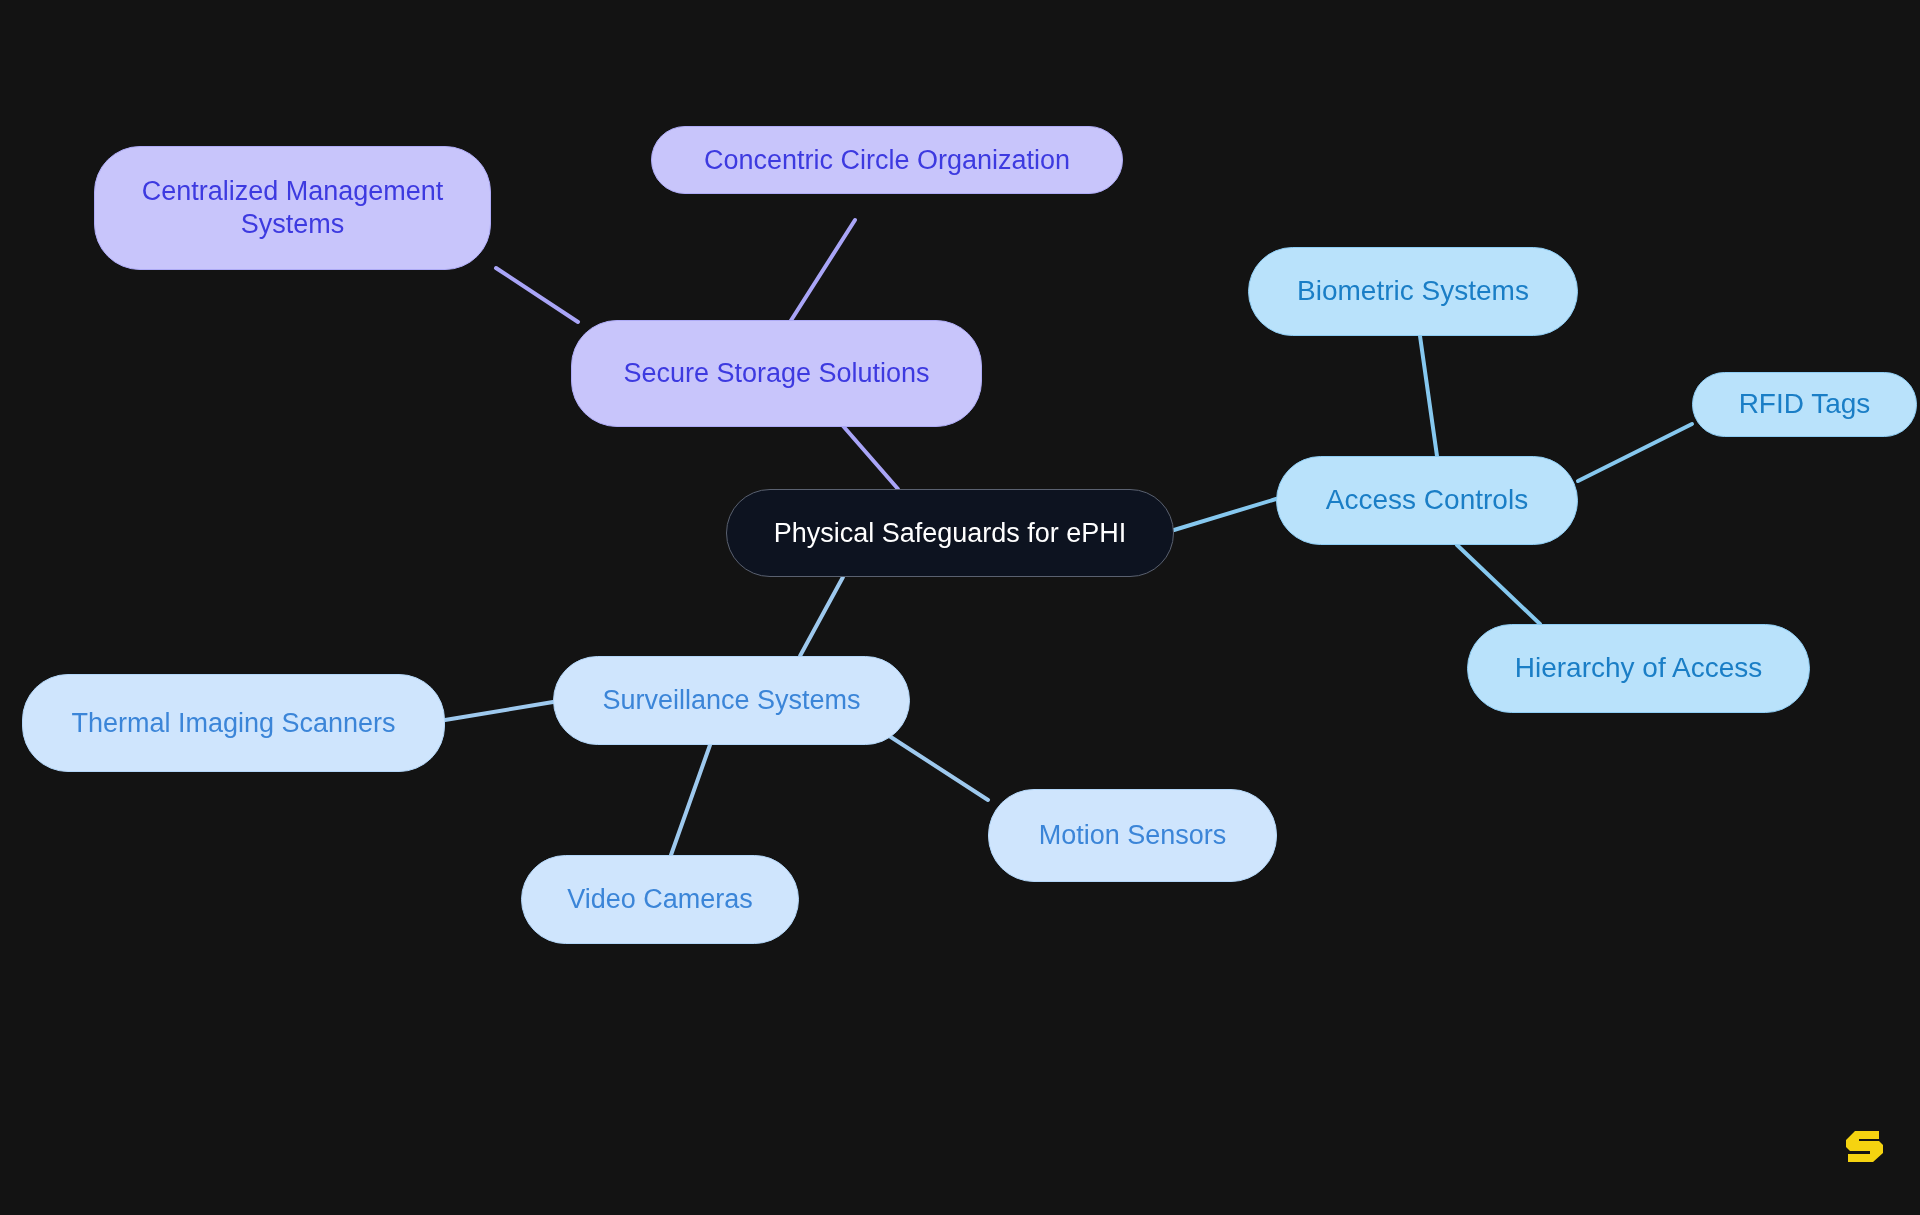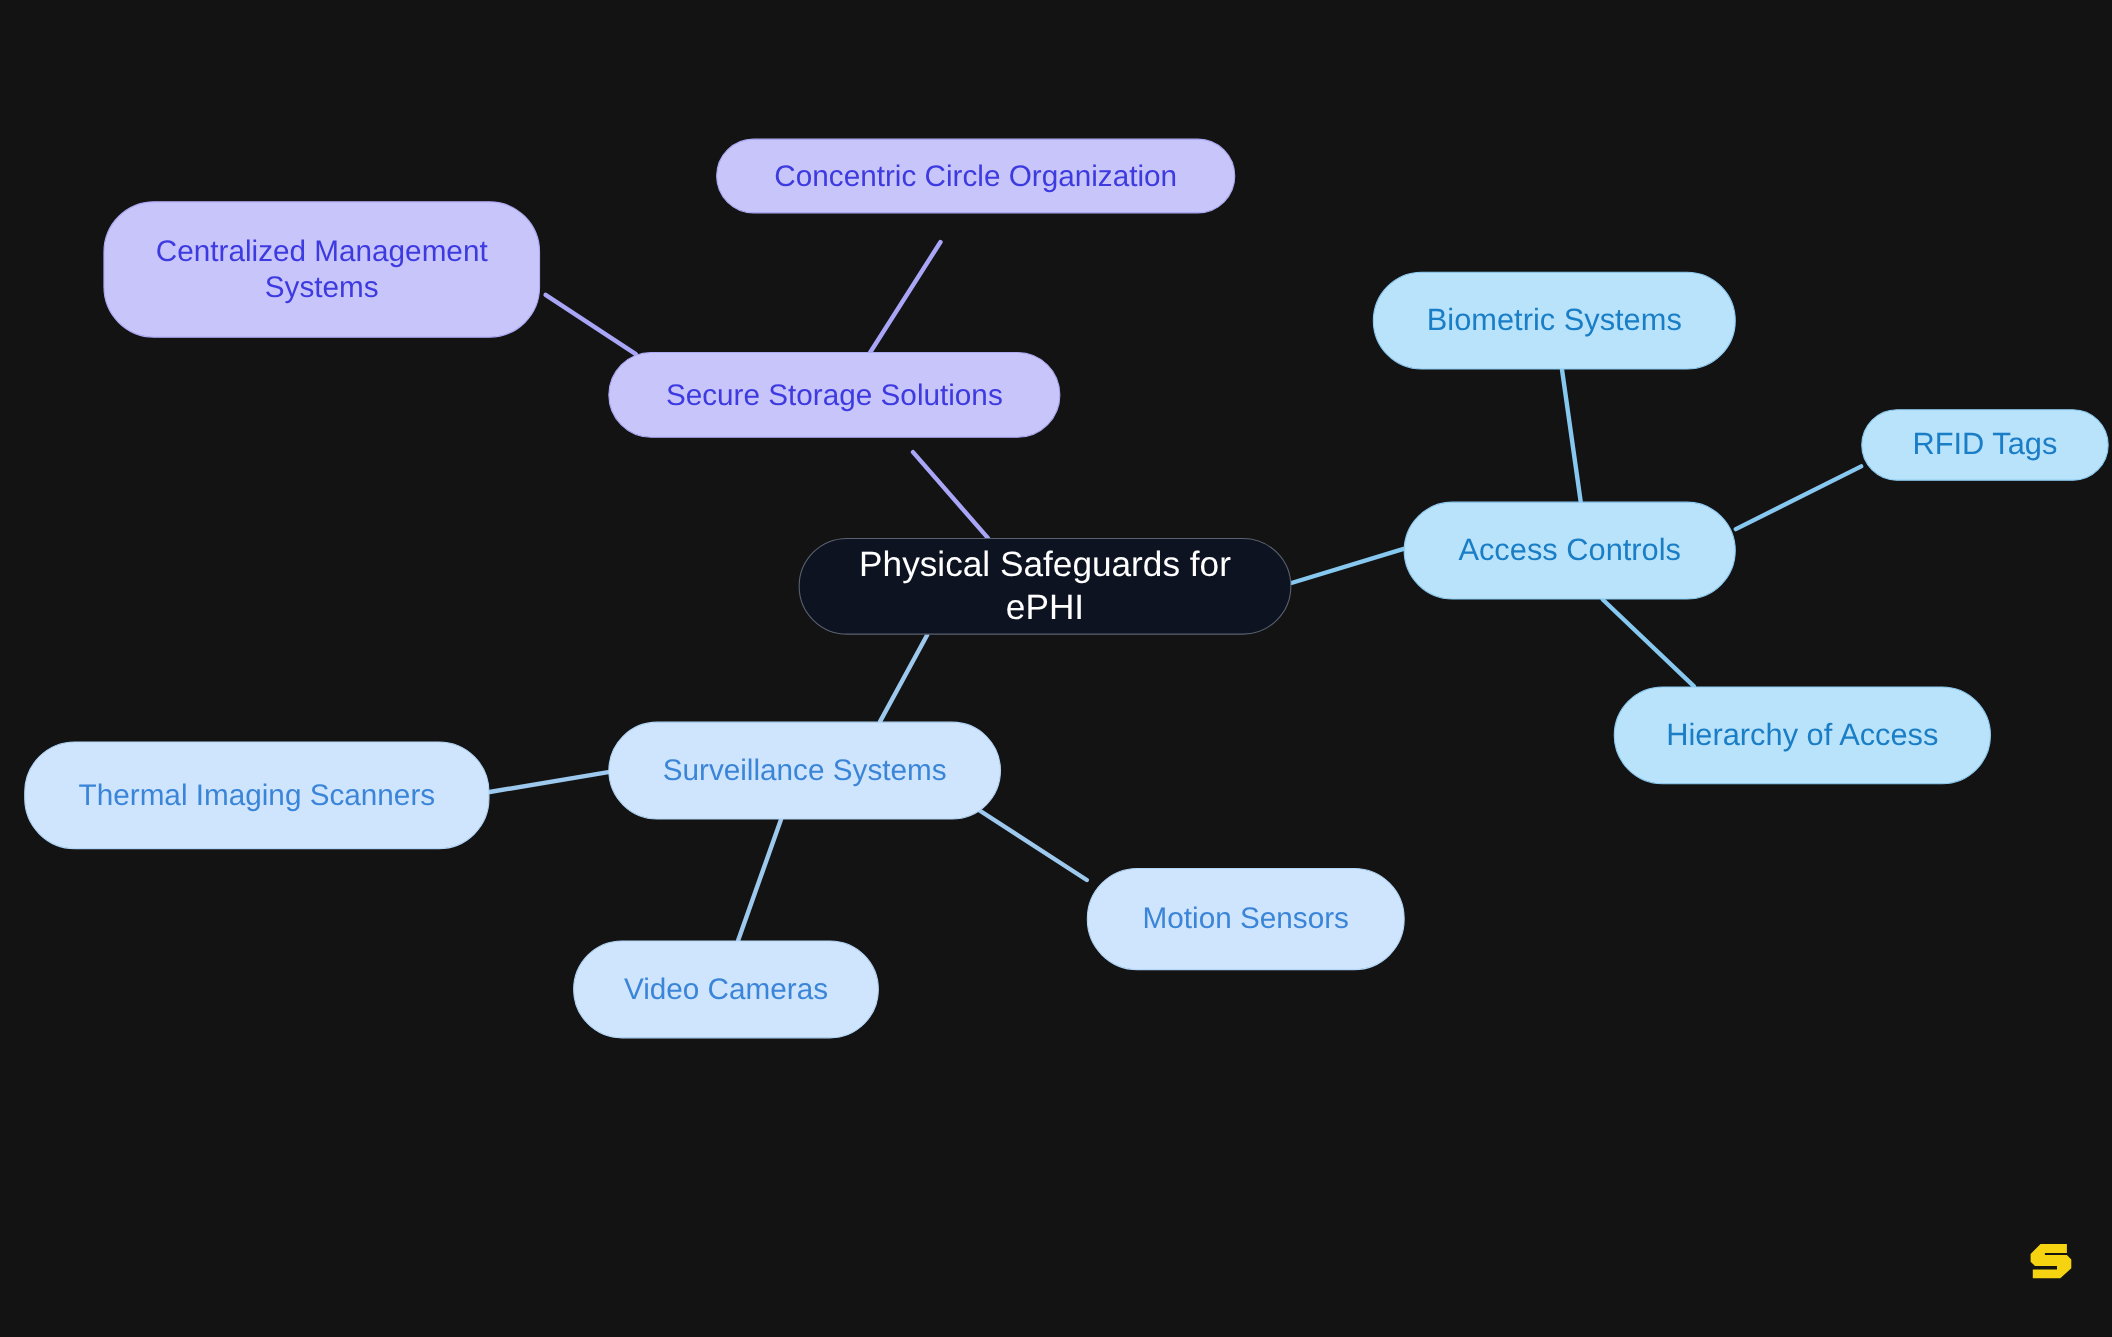--- a/index.html
+++ b/index.html
@@ -32,21 +32,21 @@
     text-align: center;
     border-radius: 46px;
     line-height: 1.22;
     white-space: pre-line;
     padding: 4px 18px;
   }
   .node-root {
     background: #0d1320;
     color: #ffffff;
     border: 1.5px solid #5a6170;
-    font-size: 32px;
+    font-size: 27px;
   }
   .node-purple {
     background: #c8c5fb;
     color: #3d3ae0;
     border: 1.5px solid #aeabf6;
     font-size: 27px;
   }
   .node-blue-strong {
     background: #b9e2fb;
     color: #1a7ec6;
@@ -81,24 +81,24 @@
       <line x1="1692" y1="424" x2="1578" y2="481" stroke="#86c8ef" stroke-width="4" stroke-linecap="round"></line>
       <line x1="1540" y1="624" x2="1457" y2="545" stroke="#86c8ef" stroke-width="4" stroke-linecap="round"></line>
       <line x1="843" y1="577" x2="800" y2="656" stroke="#9ec9ee" stroke-width="4" stroke-linecap="round"></line>
       <line x1="445" y1="720" x2="553" y2="702" stroke="#9ec9ee" stroke-width="4" stroke-linecap="round"></line>
       <line x1="671" y1="855" x2="710" y2="745" stroke="#9ec9ee" stroke-width="4" stroke-linecap="round"></line>
       <line x1="988" y1="800" x2="880" y2="730" stroke="#9ec9ee" stroke-width="4" stroke-linecap="round"></line>
     </svg>
 
   <div id="node-layer">
       <div class="node node-root" style="left: 726px; top: 489px; width: 448px; height: 88px;"><span>Physical Safeguards for ePHI</span></div>
-      <div class="node node-purple" style="left: 94px; top: 146px; width: 397px; height: 124px; margin-top: 37px;"><span>Centralized Management
+      <div class="node node-purple" style="left: 94px; top: 146px; width: 397px; height: 124px;"><span>Centralized Management
 Systems</span></div>
       <div class="node node-purple" style="left: 651px; top: 126px; width: 472px; height: 68px;"><span>Concentric Circle Organization</span></div>
-      <div class="node node-purple" style="left: 553px; top: 320px; width: 411px; height: 78px;"><span>Secure Storage Solutions</span></div>
+      <div class="node node-purple" style="left: 571px; top: 320px; width: 411px; height: 107px;"><span>Secure Storage Solutions</span></div>
       <div class="node node-blue-strong" style="left: 1248px; top: 247px; width: 330px; height: 89px;"><span>Biometric Systems</span></div>
       <div class="node node-blue-strong" style="left: 1692px; top: 372px; width: 225px; height: 65px;"><span>RFID Tags</span></div>
       <div class="node node-blue-strong" style="left: 1276px; top: 456px; width: 302px; height: 89px;"><span>Access Controls</span></div>
       <div class="node node-blue-strong" style="left: 1467px; top: 624px; width: 343px; height: 89px; align-items: center;"><span>Hierarchy of Access</span></div>
       <div class="node node-blue-soft" style="left: 553px; top: 656px; width: 357px; height: 89px;"><span>Surveillance Systems</span></div>
       <div class="node node-blue-soft" style="left: 22px; top: 674px; width: 423px; height: 98px;"><span>Thermal Imaging Scanners</span></div>
       <div class="node node-blue-soft" style="left: 521px; top: 855px; width: 278px; height: 89px; justify-content: center;"><span>Video Cameras</span></div>
       <div class="node node-blue-soft" style="left: 988px; top: 789px; width: 289px; height: 93px;"><span>Motion Sensors</span></div>
     </div>
 

